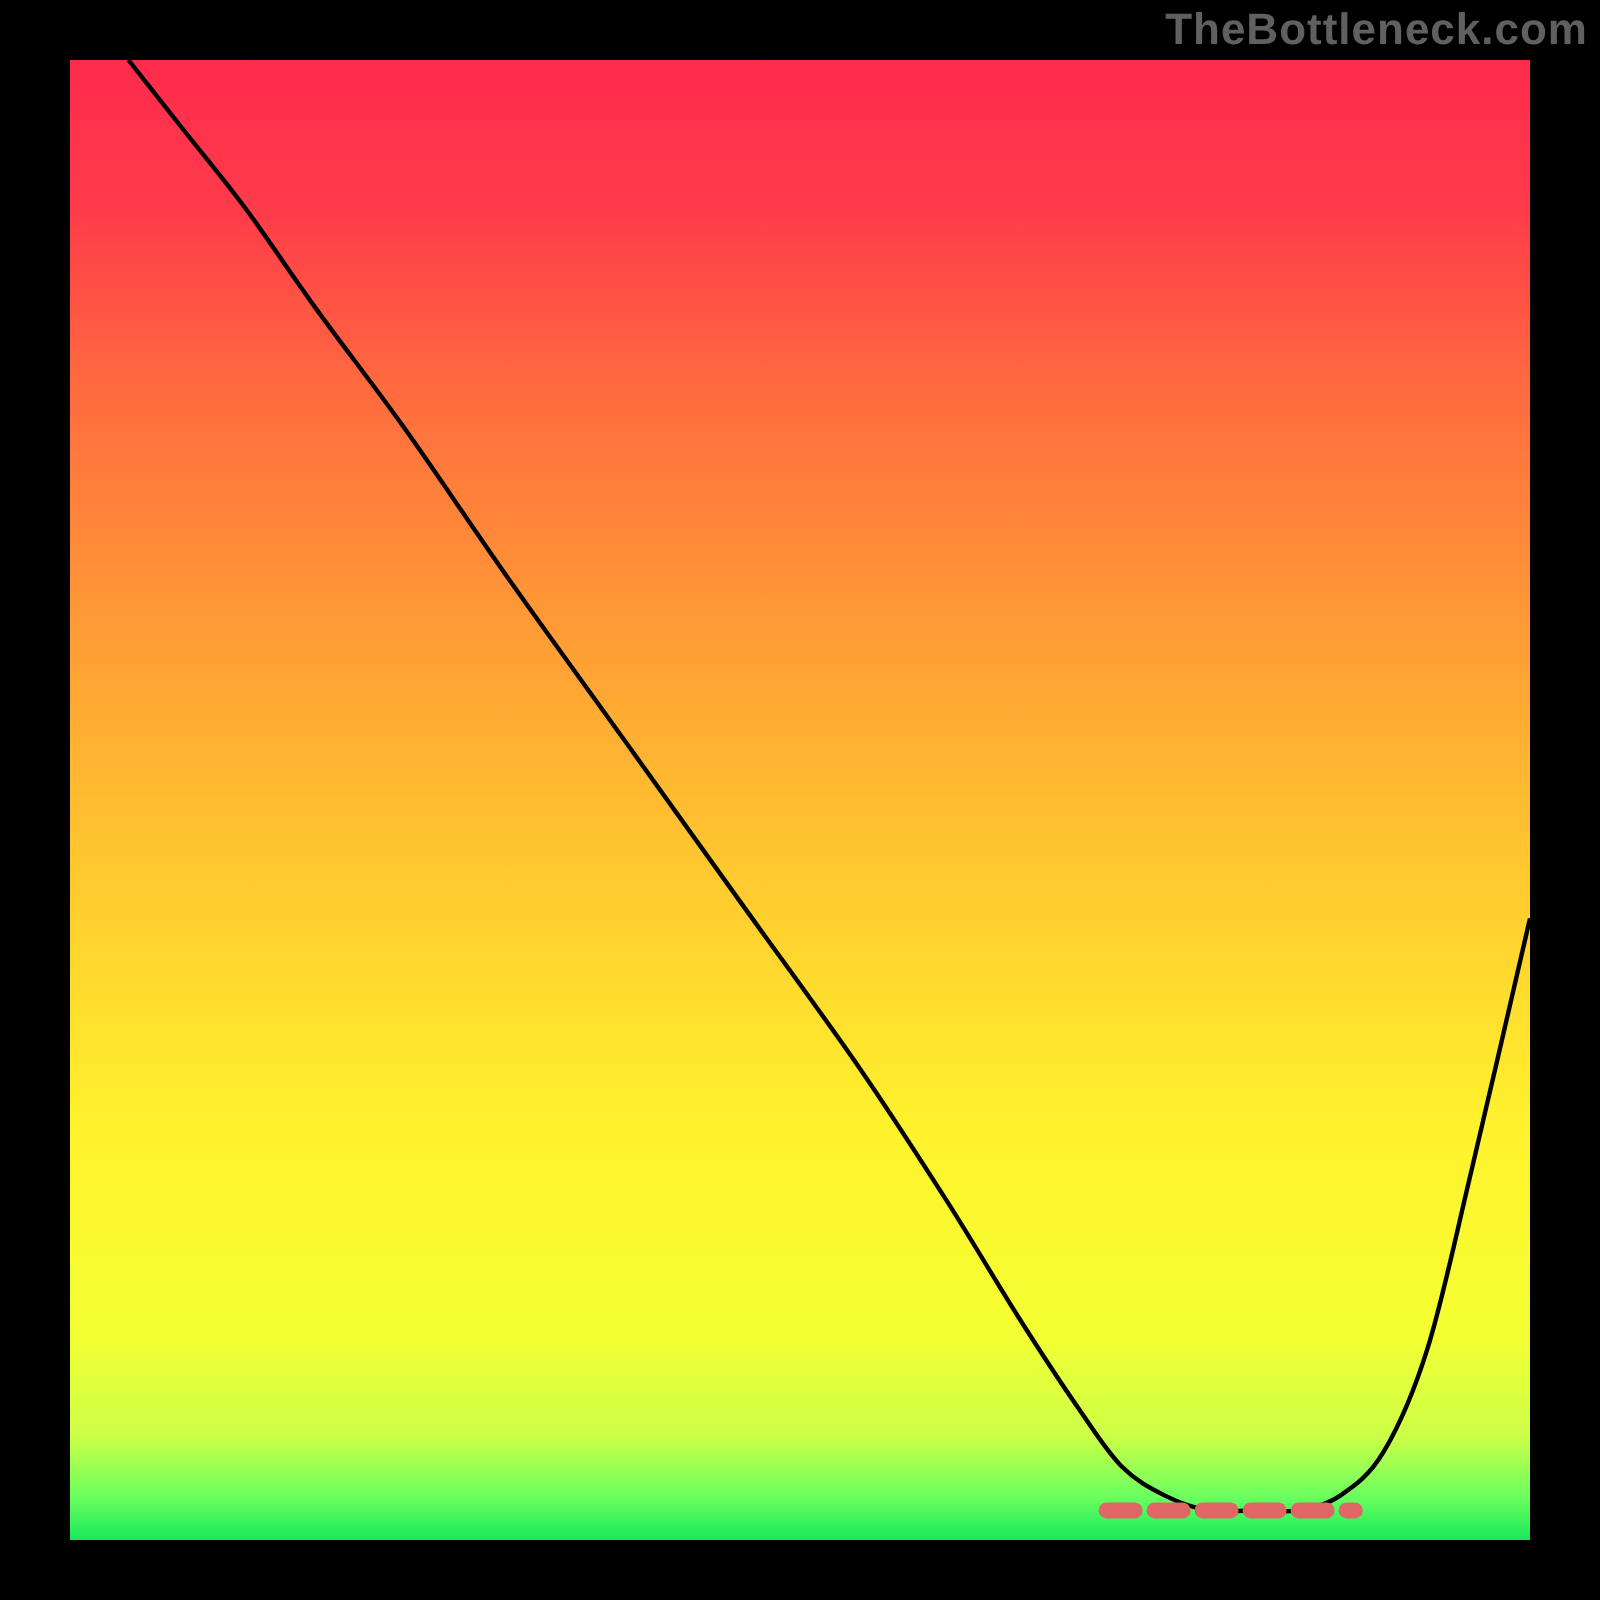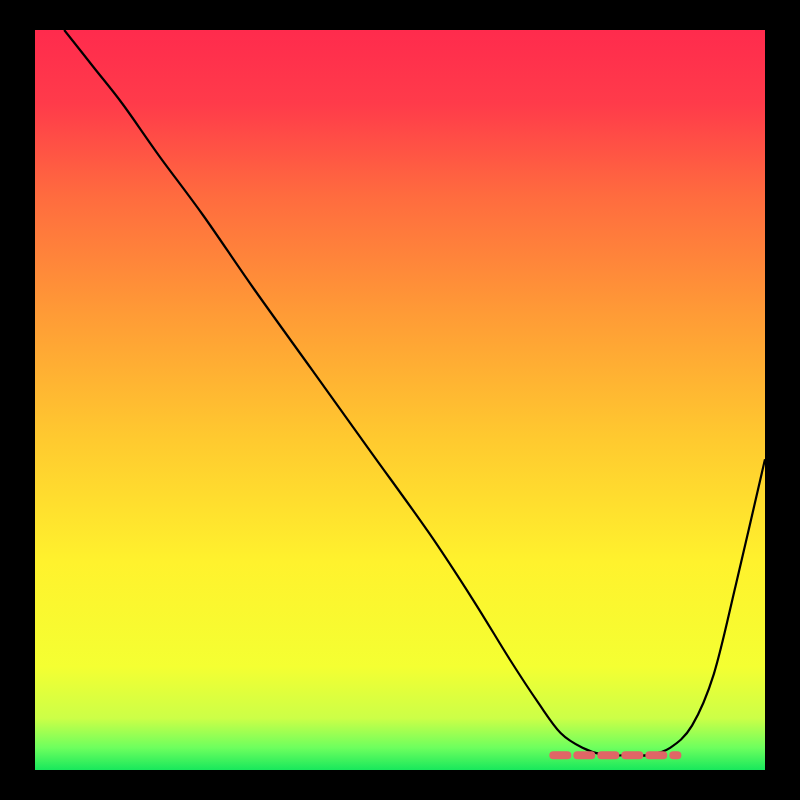--- a/index.html
+++ b/index.html
@@ -7,20 +7,21 @@
   .container { position: relative; width: 800px; height: 800px; background: #000; }
   .watermark { position: absolute; top: 2px; right: 6px; color: #606060; font-size: 22px; font-weight: bold; letter-spacing: 0.5px; }
   .plot-area { position: absolute; left: 35px; top: 30px; width: 730px; height: 740px; }
   .gradient-bg { position: absolute; inset: 0; }
   .curve-layer { position: absolute; inset: 0; }
 </style>
 </head>
 <body>
 <div class="container">
 
+  <div class="watermark">TheBottleneck.com</div>
 
   <div class="plot-area">
     <svg class="gradient-bg" viewBox="0 0 730 740" preserveAspectRatio="none">
       <defs>
         <linearGradient id="bg" x1="0" y1="0" x2="0" y2="1">
             <stop offset="0%" stop-color="#ff2b4d"></stop>
             <stop offset="10%" stop-color="#ff3b4a"></stop>
             <stop offset="22%" stop-color="#ff6a3f"></stop>
             <stop offset="38%" stop-color="#ff9a36"></stop>
             <stop offset="55.00000000000001%" stop-color="#ffc92f"></stop>

